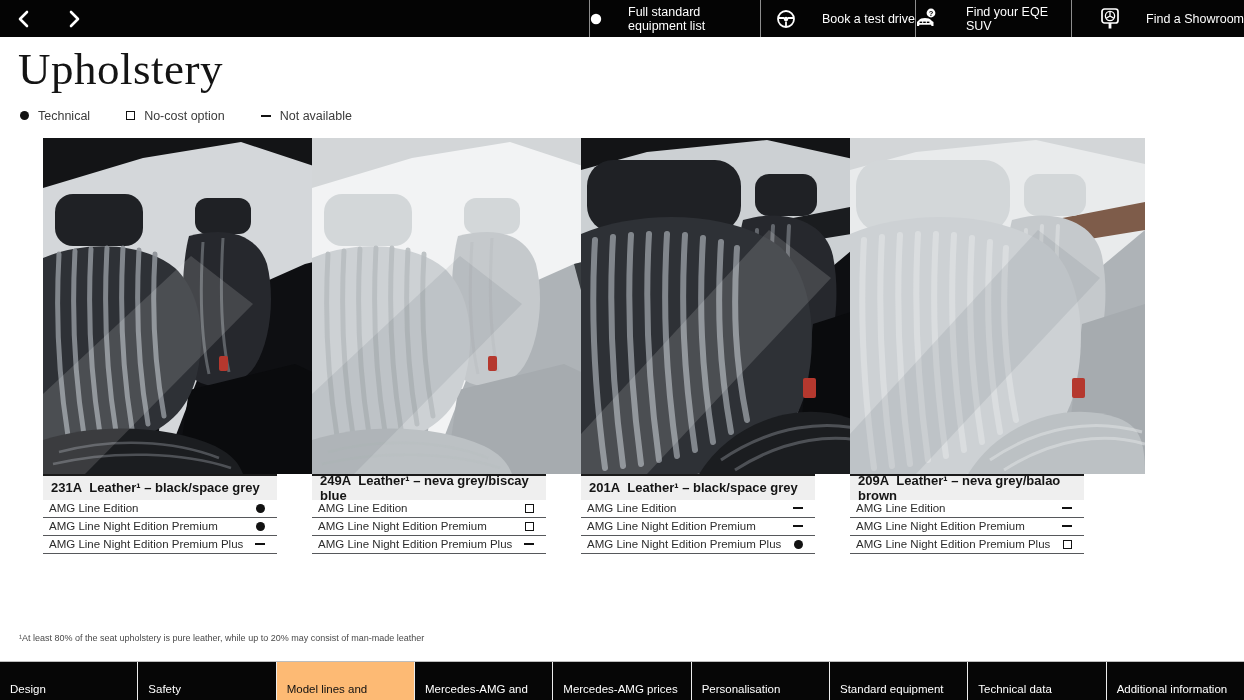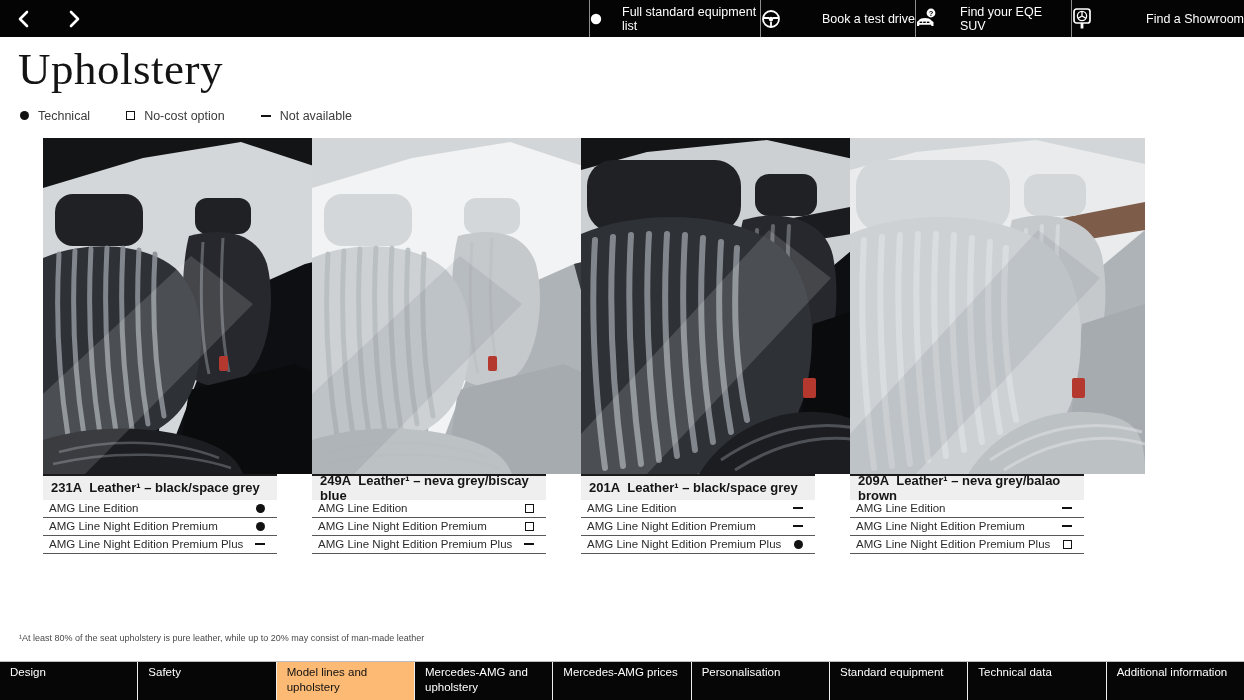--- a/index.html
+++ b/index.html
@@ -6,21 +6,21 @@
   body{
     width:1244px;height:700px;position:relative;overflow:hidden;
     background:#ffffff;font-family:"Liberation Sans","DejaVu Sans",sans-serif;
     -webkit-user-select:none;
   }
   
   .topbar{height:37px;background:#040404;display:flex;align-items:stretch;}
   .nav-arrows{width:607px;box-sizing:border-box;display:flex;align-items:center;gap:38px;padding-left:16px;}
   .arrow-btn{background:none;border:none;padding:0;cursor:pointer;display:flex;align-items:center;}
   .topbar-actions{display:flex;}
-  .action{display:flex;align-items:center;justify-content:space-between;gap:20px;
+  .action{display:flex;align-items:center;justify-content:flex-end;gap:26px;
     border-left:1px solid #8d8d8d;color:#fff;font-size:12.5px;box-sizing:border-box;cursor:pointer;}
   .action.a0{width:171px;}.action.a1{width:155px;}.action.a2{width:156px;}.action.a3{width:173px;}
   .action .ic{display:flex;align-items:center;}
   
   .page-title{font-family:"Liberation Serif","DejaVu Serif",serif;font-weight:400;
     font-size:45px;line-height:1.15;color:#141414;margin:7px 0 0 18px;letter-spacing:.5px;}
   .legend{display:flex;align-items:center;gap:36px;margin:13px 0 0 20px;font-size:12.5px;color:#3b3b3b;}
   .legend-item{display:flex;align-items:center;gap:9px;}
   
   .sym{display:inline-block;flex:none;}
@@ -42,21 +42,21 @@
   .v-dark-near{--sky:#ccd0d3;}
   .v-light-far,.v-light-near{--sky:#f2f3f4;--roof:#d3d6d8;--cabin:#aeb3b7;--head:#d3d7d9;--seat:#cdd1d4;
     --seat2:#c5c9cc;--seatDark:#bcc1c4;--pleat:#b9bec1;--console:#a6abaf;--dash:#c7cbce;--beam:rgba(30,40,50,.08);}
   .v-light-near{--sky:#e9ebec;--dash:#7e5c4a;--pleat:#dcdfe1;}
   
   .footnote{margin:79px 0 0 19px;font-size:9px;color:#4a4a4a;}
   
   .bottomnav{position:absolute;left:0;right:0;bottom:0;height:38px;background:#060606;display:flex;
     border-top:1px solid #bdbdbd;}
   .nav-item{flex:1;box-sizing:border-box;color:#fff;font-size:11.5px;line-height:1.3;
-    padding:3px 6px 0 10px;border-left:1px solid #ececec;cursor:pointer;}
+    padding:20px 6px 0 10px;border-left:1px solid #ececec;cursor:pointer;}
   .nav-item:first-child{border-left:none;}
   .nav-item.active{background:#fdba74;color:#111111;}
 </style>
 </head>
 <body>
 
 <div class="topbar">
   <div class="nav-arrows">
     <button class="arrow-btn" aria-label="previous page">
       <svg width="14" height="18" viewBox="0 0 14 18">

